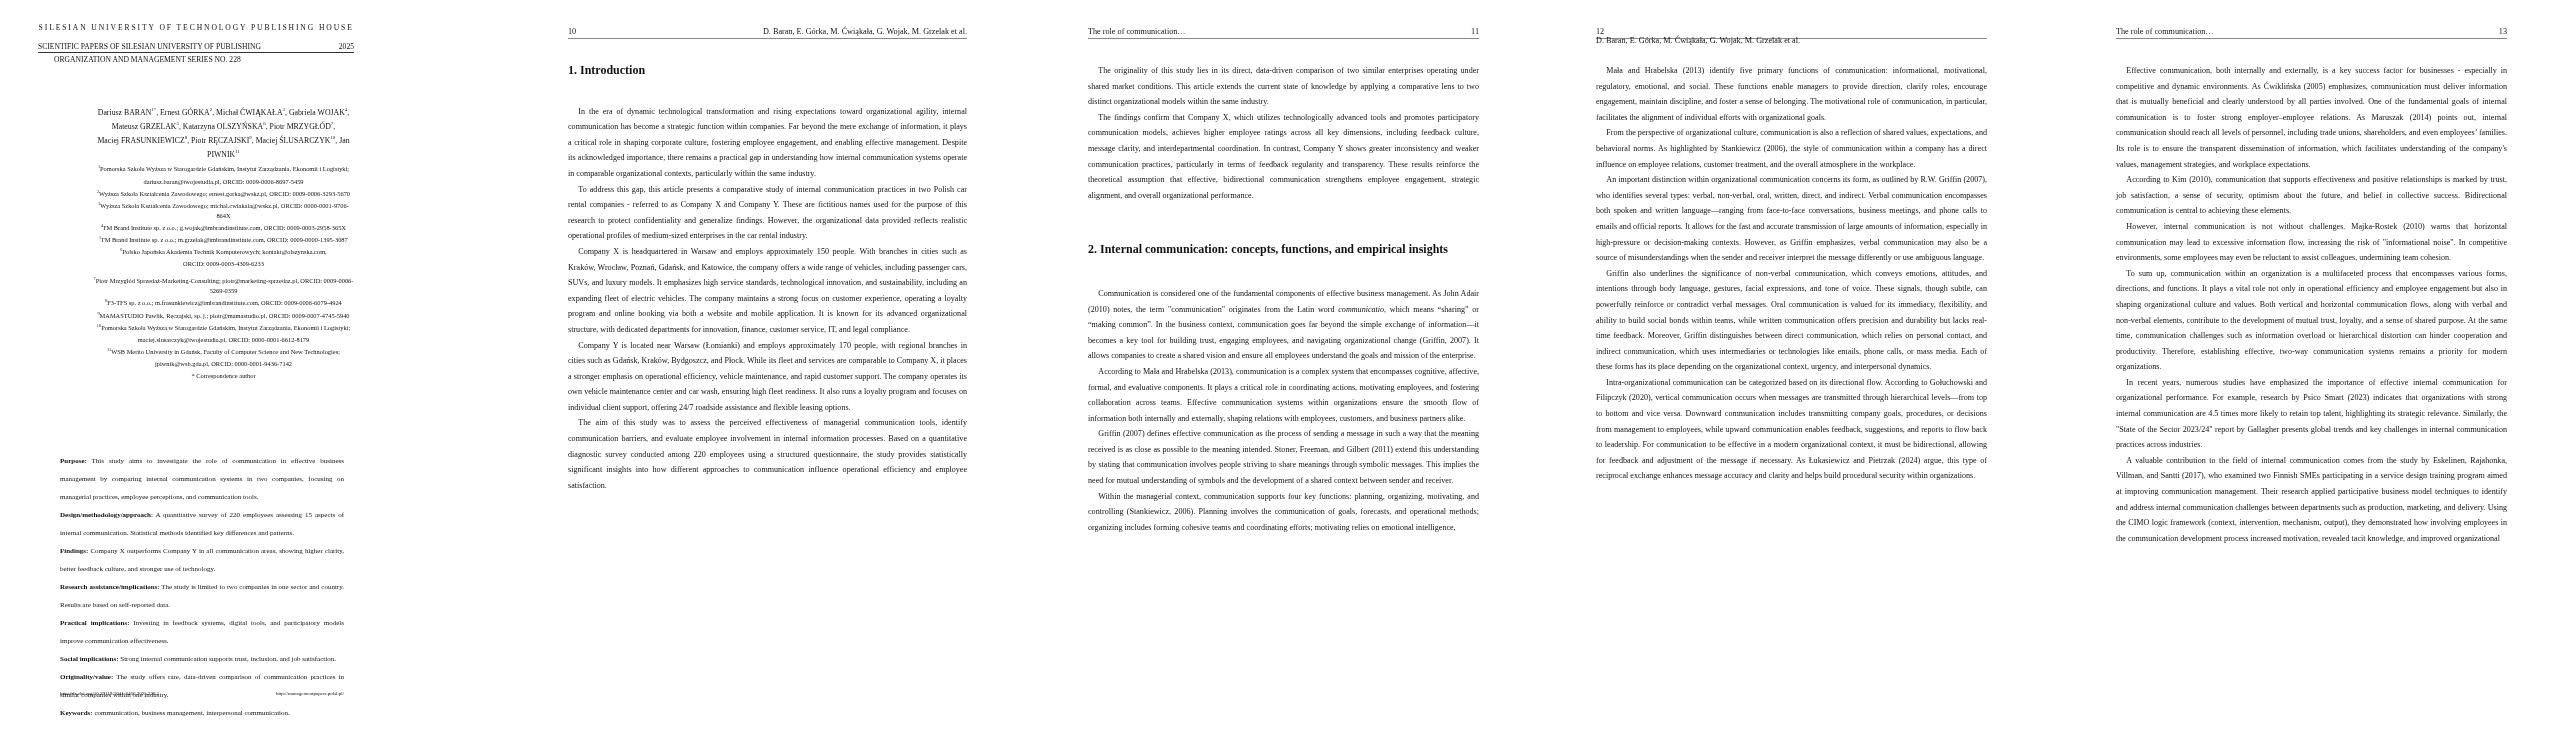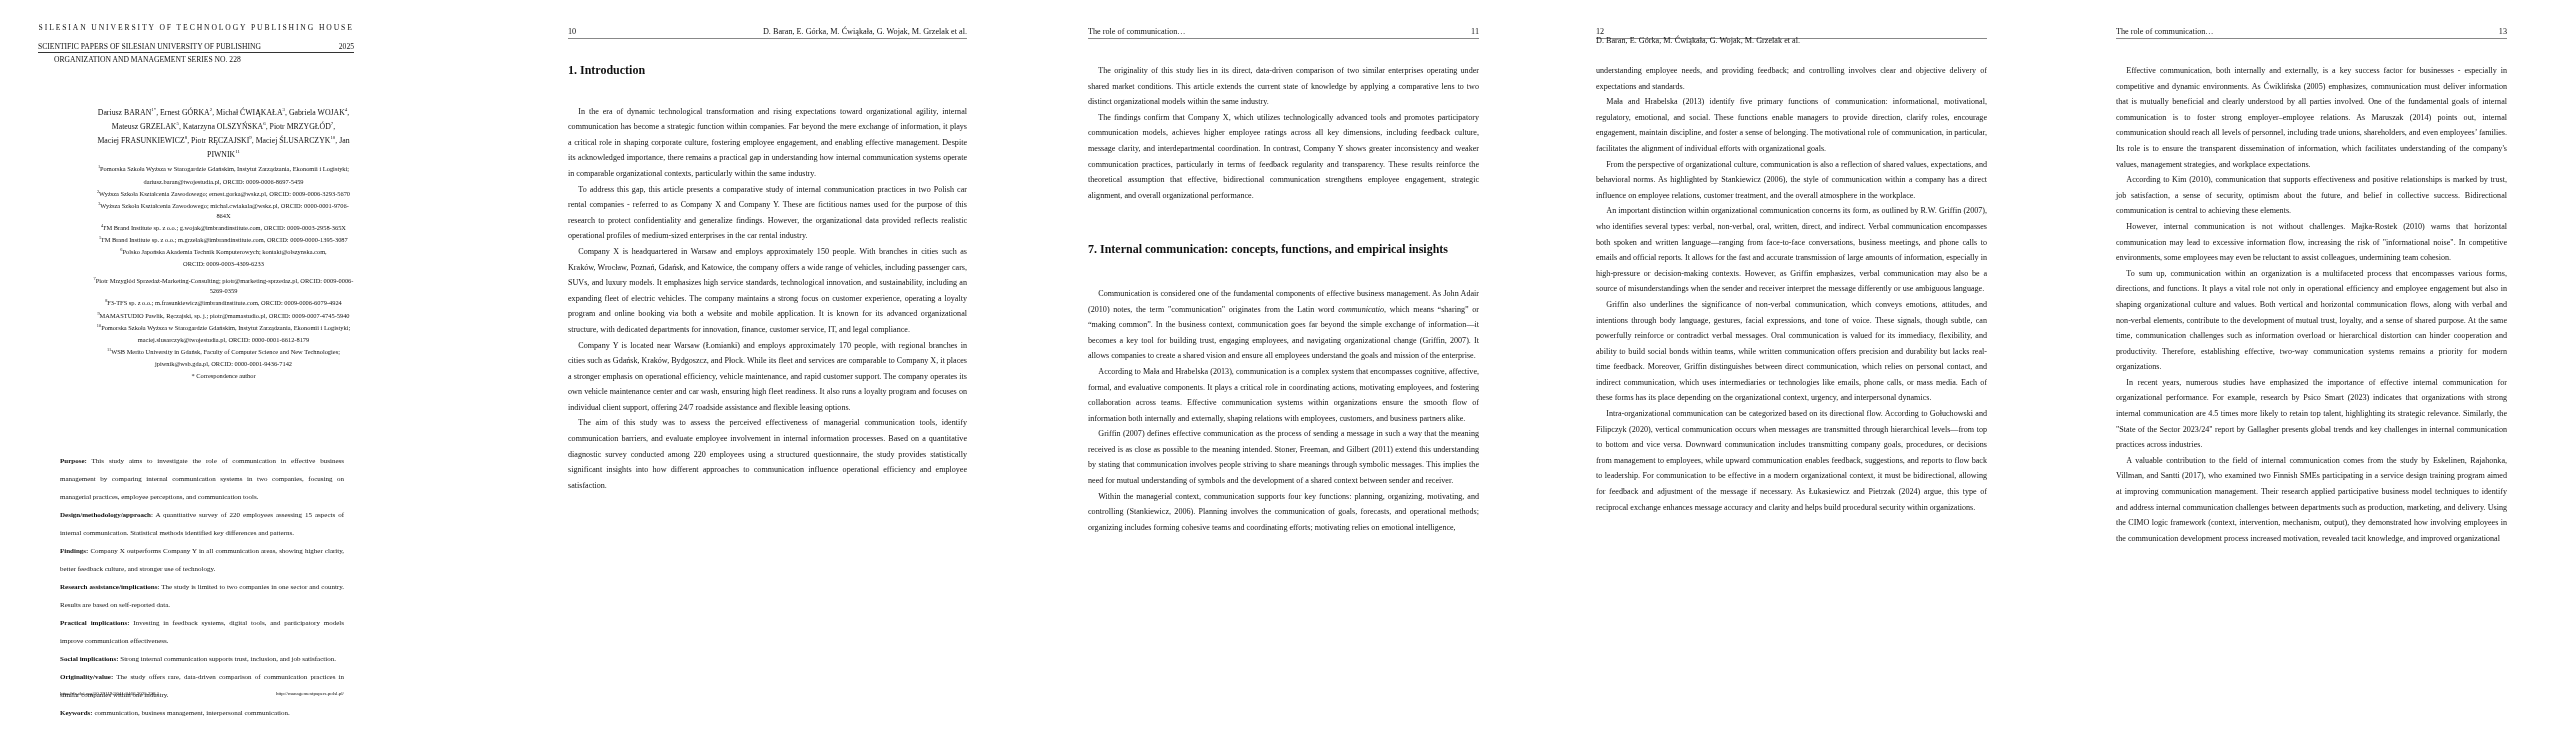--- a/index.html
+++ b/index.html
@@ -105,37 +105,36 @@
   <div class="page">
     <div class="running-head" style="left:58px; width:391px;">
       <span>The role of communication…</span>
       <span>11</span>
     </div>
     <div class="body" style="left:58px; top:63px; width:391px;">
       <div id="p11-before">
           <p>The originality of this study lies in its direct, data-driven comparison of two similar enterprises operating under shared market conditions. This article extends the current state of knowledge by applying a comparative lens to two distinct organizational models within the same industry.</p>
           <p>The findings confirm that Company X, which utilizes technologically advanced tools and promotes participatory communication models, achieves higher employee ratings across all key dimensions, including feedback culture, message clarity, and interdepartmental coordination. In contrast, Company Y shows greater inconsistency and weaker communication practices, particularly in terms of feedback regularity and transparency. These results reinforce the theoretical assumption that effective, bidirectional communication strengthens employee engagement, strategic alignment, and overall organizational performance.</p>
         </div>
-      <h2 style="margin-top:39px; margin-bottom:28px;">7.  Internal communication: concepts, functions, and empirical insights</h2>
+      <h2 style="margin-top:39px; margin-bottom:28px;">2.  Internal communication: concepts, functions, and empirical insights</h2>
       <p><span>Communication is considered one of the fundamental components of effective business management. As John Adair (2010) notes, the term "communication" originates from the Latin word </span><i>communicatio</i><span>, which means “sharing” or “making common”. In the business context, communication goes far beyond the simple exchange of information—it becomes a key tool for building trust, engaging employees, and navigating organizational change (Griffin, 2007). It allows companies to create a shared vision and ensure all employees understand the goals and mission of the enterprise.</span></p>
       <div id="p11-after">
           <p>According to Mała and Hrabelska (2013), communication is a complex system that encompasses cognitive, affective, formal, and evaluative components. It plays a critical role in coordinating actions, motivating employees, and fostering collaboration across teams. Effective communication systems within organizations ensure the smooth flow of information both internally and externally, shaping relations with employees, customers, and business partners alike.</p>
           <p>Griffin (2007) defines effective communication as the process of sending a message in such a way that the meaning received is as close as possible to the meaning intended. Stoner, Freeman, and Gilbert (2011) extend this understanding by stating that communication involves people striving to share meanings through symbolic messages. This implies the need for mutual understanding of symbols and the development of a shared context between sender and receiver.</p>
           <p>Within the managerial context, communication supports four key functions: planning, organizing, motivating, and controlling (Stankiewicz, 2006). Planning involves the communication of goals, forecasts, and operational methods; organizing includes forming cohesive teams and coordinating efforts; motivating relies on emotional intelligence,</p>
         </div>
     </div>
   </div>
 
   <div class="page">
     <div class="running-head" style="left:51px; width:391px;flex-direction:column;">
       <span>12</span>
       <span>D. Baran, E. Górka, M. Ćwiąkała, G. Wojak, M. Grzelak et al.</span>
     </div>
     <div class="body" style="left:51px; top:63px; width:391px;">
-      <p class="noindent">understanding employee needs, and providing feedback; and controlling involves clear and objective delivery of expectations and standards.</p>
       <div id="p12-paras">
           <p>Mała and Hrabelska (2013) identify five primary functions of communication: informational, motivational, regulatory, emotional, and social. These functions enable managers to provide direction, clarify roles, encourage engagement, maintain discipline, and foster a sense of belonging. The motivational role of communication, in particular, facilitates the alignment of individual efforts with organizational goals.</p>
           <p>From the perspective of organizational culture, communication is also a reflection of shared values, expectations, and behavioral norms. As highlighted by Stankiewicz (2006), the style of communication within a company has a direct influence on employee relations, customer treatment, and the overall atmosphere in the workplace.</p>
           <p>An important distinction within organizational communication concerns its form, as outlined by R.W. Griffin (2007), who identifies several types: verbal, non-verbal, oral, written, direct, and indirect. Verbal communication encompasses both spoken and written language—ranging from face-to-face conversations, business meetings, and phone calls to emails and official reports. It allows for the fast and accurate transmission of large amounts of information, especially in high-pressure or decision-making contexts. However, as Griffin emphasizes, verbal communication may also be a source of misunderstandings when the sender and receiver interpret the message differently or use ambiguous language.</p>
           <p>Griffin also underlines the significance of non-verbal communication, which conveys emotions, attitudes, and intentions through body language, gestures, facial expressions, and tone of voice. These signals, though subtle, can powerfully reinforce or contradict verbal messages. Oral communication is valued for its immediacy, flexibility, and ability to build social bonds within teams, while written communication offers precision and durability but lacks real-time feedback. Moreover, Griffin distinguishes between direct communication, which relies on personal contact, and indirect communication, which uses intermediaries or technologies like emails, phone calls, or mass media. Each of these forms has its place depending on the organizational context, urgency, and interpersonal dynamics.</p>
           <p>Intra-organizational communication can be categorized based on its directional flow. According to Gołuchowski and Filipczyk (2020), vertical communication occurs when messages are transmitted through hierarchical levels—from top to bottom and vice versa. Downward communication includes transmitting company goals, procedures, or decisions from management to employees, while upward communication enables feedback, suggestions, and reports to flow back to leadership. For communication to be effective in a modern organizational context, it must be bidirectional, allowing for feedback and adjustment of the message if necessary. As Łukasiewicz and Pietrzak (2024) argue, this type of reciprocal exchange enhances message accuracy and clarity and helps build procedural security within organizations.</p>
         </div>
     </div>
   </div>
 

